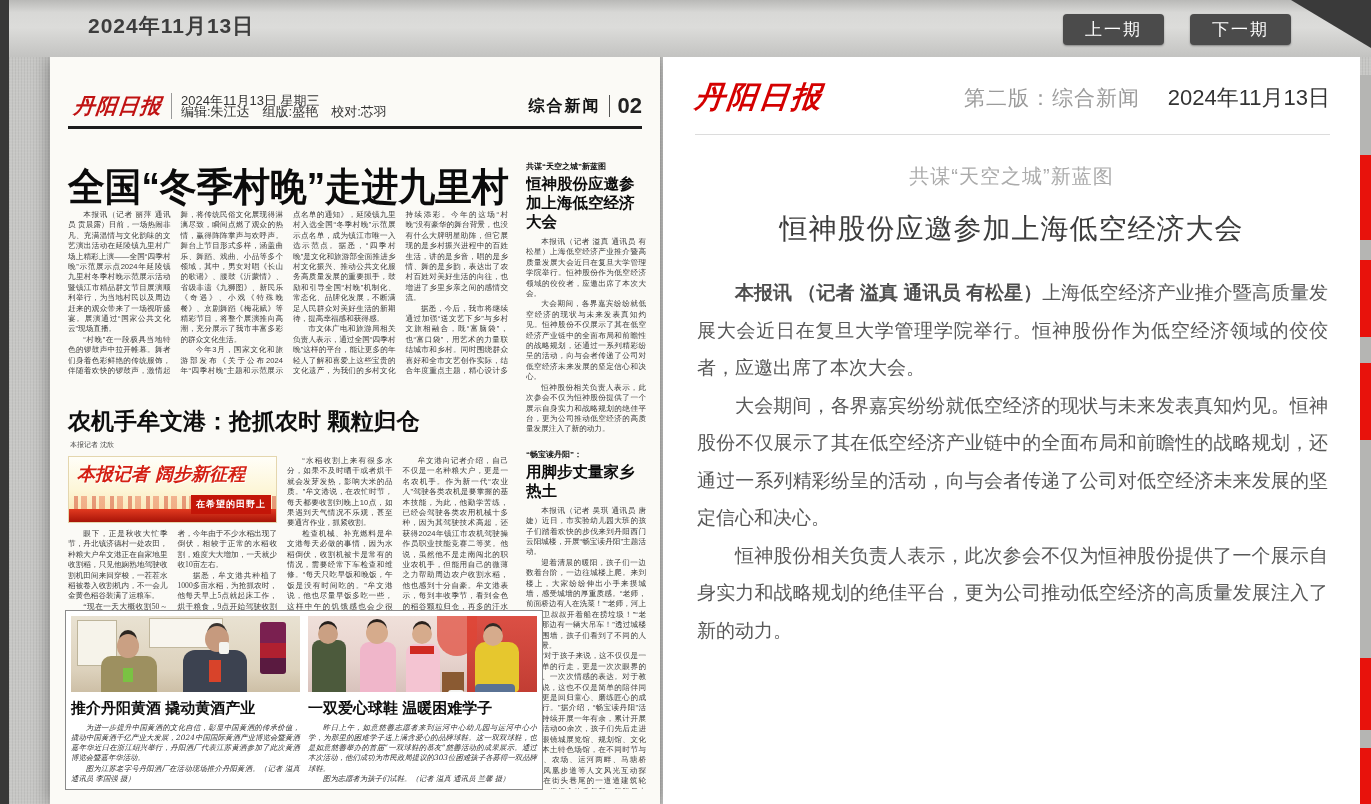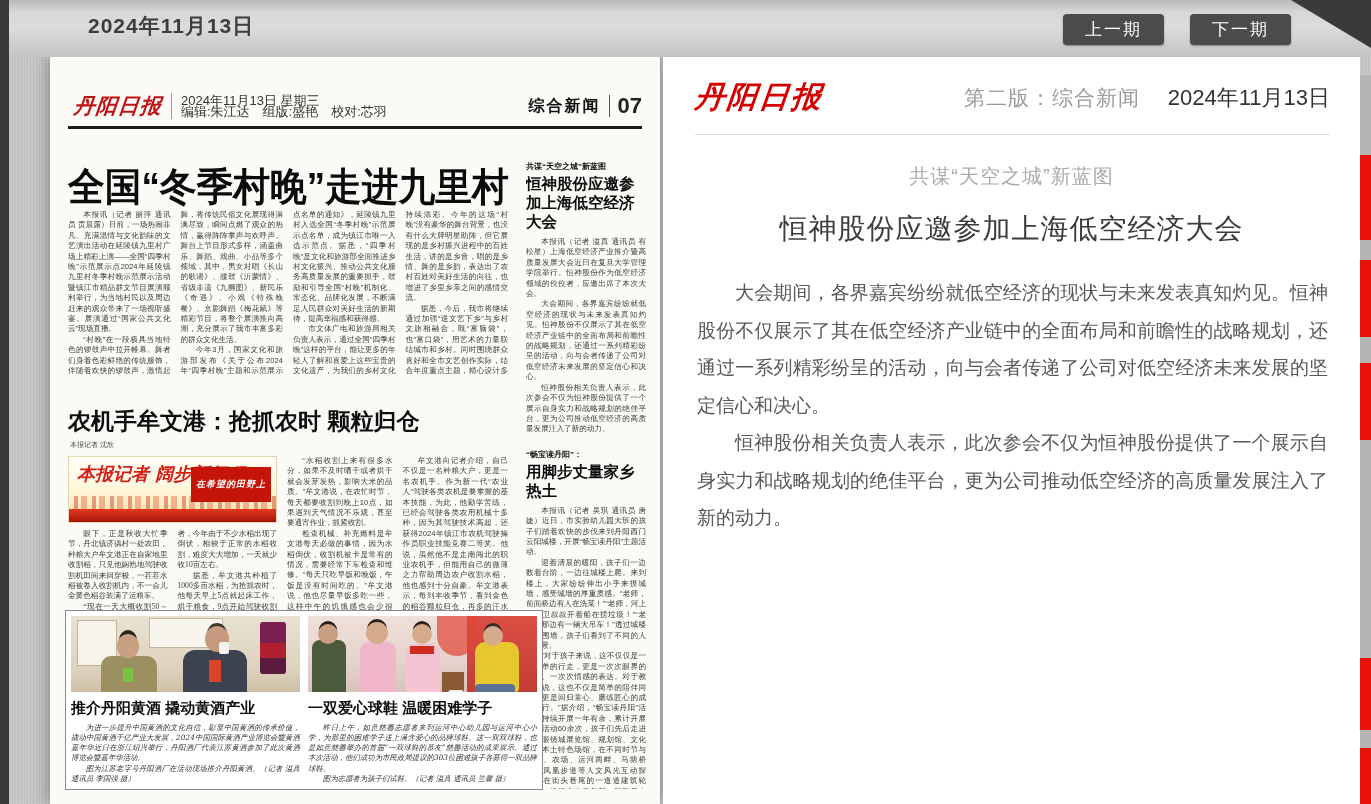--- a/index.html
+++ b/index.html
@@ -84,22 +84,22 @@
   .banner-ground {
     position:absolute; left:0; right:0; bottom:0; height:13px;
     background:linear-gradient(180deg,#e23a20,#a81408);
   }
   .banner-line1 {
     position:absolute; left:8px; top:5px; font-size:18px; font-weight:bold; color:#d42014;
     font-style:italic; font-family:"DejaVu Serif",serif; white-space:nowrap;
     text-shadow:1px 1px 0 rgba(255,255,255,.9);
   }
   .banner-chip {
-    position:absolute; right:5px; bottom:20px; background:#c41508; color:#fff;
-    font-size:9px; font-weight:bold; padding:11px 5px; letter-spacing:1px;font-style:italic;
+    position:absolute; right:5px; bottom:8px; background:#c41508; color:#fff;
+    font-size:9px; font-weight:bold; padding:3px 5px; letter-spacing:1px;
   }
   .a2-left-cols { margin-top:6px; height:112px; overflow:hidden; column-count:2; column-gap:10px;font-family:Liberation Serif, serif; }
   .a2-right { width:221px; }
   .a2-right-cols { height:186px; overflow:hidden; column-count:2; column-gap:10px; }
 
   
   .paper-side { position:absolute; right:14px; top:104px; width:120px; height:628px; overflow:hidden; }
   .sb-kicker { font-size:8px; font-weight:bold; color:#111; }
   .sb-title { font-size:15.5px; font-weight:900; color:#0c0c0c; line-height:19px; margin:2px 0 6px; }
   .sb-gap { height:14px; }
@@ -187,21 +187,21 @@
   <div class="mast">
     <span class="mast-logo">丹阳日报</span>
     <span class="mast-div"></span>
     <span class="mast-info">
       <span>2024年11月13日 星期三</span><br>
       <span>编辑:朱江达　组版:盛艳　校对:芯羽</span>
     </span>
     <span class="mast-right">
       <span class="mast-section">综合新闻</span>
       <span class="mast-div2"></span>
-      <span class="mast-pageno">07</span>
+      <span class="mast-pageno">02</span>
     </span>
   </div>
   <div class="mast-rule"></div>
 
   <div class="paper-main">
     <div class="a1-title">全国“冬季村晚”走进九里村</div>
     <div class="a1-cols news-small">
       <p>本报讯（记者 丽萍 通讯员 贡晨露）日前，一场热闹非凡、充满温情与文化韵味的文艺演出活动在延陵镇九里村广场上精彩上演——全国“四季村晚”示范展示点2024年延陵镇九里村冬季村晚示范展示活动暨镇江市精品群文节目展演顺利举行，为当地村民以及周边赶来的观众带来了一场视听盛宴。展演通过“国家公共文化云”现场直播。</p>
       <p>“村晚”在一段极具当地特色的锣鼓声中拉开帷幕。舞者们身着色彩鲜艳的传统服饰，伴随着欢快的锣鼓声，激情起舞，将传统民俗文化展现得淋漓尽致，瞬间点燃了观众的热情，赢得阵阵掌声与欢呼声。舞台上节目形式多样，涵盖曲乐、舞蹈、戏曲、小品等多个领域，其中，男女对唱《长山的歌谣》、腰鼓《沂蒙情》、省级非遗《九狮图》、新民乐《奇遇》、小戏《特殊晚餐》、京剧舞蹈《梅花赋》等精彩节目，将整个展演推向高潮，充分展示了我市丰富多彩的群众文化生活。</p>
       <p>今年3月，国家文化和旅游部发布《关于公布2024年“四季村晚”主题和示范展示点名单的通知》，延陵镇九里村入选全国“冬季村晚”示范展示点名单，成为镇江市唯一入选示范点。据悉，“四季村晚”是文化和旅游部全面推进乡村文化振兴、推动公共文化服务高质量发展的重要抓手，鼓励和引导全国“村晚”机制化、常态化、品牌化发展，不断满足人民群众对美好生活的新期待，提高幸福感和获得感。</p>
@@ -302,20 +302,21 @@
 <div class="reader">
   <div class="reader-head">
     <span class="reader-logo">丹阳日报</span>
     <span class="reader-edition">第二版：综合新闻</span>
     <span class="reader-date">2024年11月13日</span>
   </div>
   <div class="reader-divider"></div>
   <div class="reader-kicker">共谋“天空之城”新蓝图</div>
   <div class="reader-title">恒神股份应邀参加上海低空经济大会</div>
   <div class="reader-body">
+    <p><span class="reader-lead">本报讯 （记者 溢真 通讯员 有松星）</span><span>上海低空经济产业推介暨高质量发展大会近日在复旦大学管理学院举行。恒神股份作为低空经济领域的佼佼者，应邀出席了本次大会。</span></p>
     <p>大会期间，各界嘉宾纷纷就低空经济的现状与未来发表真知灼见。恒神股份不仅展示了其在低空经济产业链中的全面布局和前瞻性的战略规划，还通过一系列精彩纷呈的活动，向与会者传递了公司对低空经济未来发展的坚定信心和决心。</p>
     <p>恒神股份相关负责人表示，此次参会不仅为恒神股份提供了一个展示自身实力和战略规划的绝佳平台，更为公司推动低空经济的高质量发展注入了新的动力。</p>
   </div>
 </div>
 
 <div class="strip">
   <div class="seg seg1"></div>
   <div class="seg seg2"></div>
   <div class="seg seg3"></div>
   <div class="seg seg4"></div>

